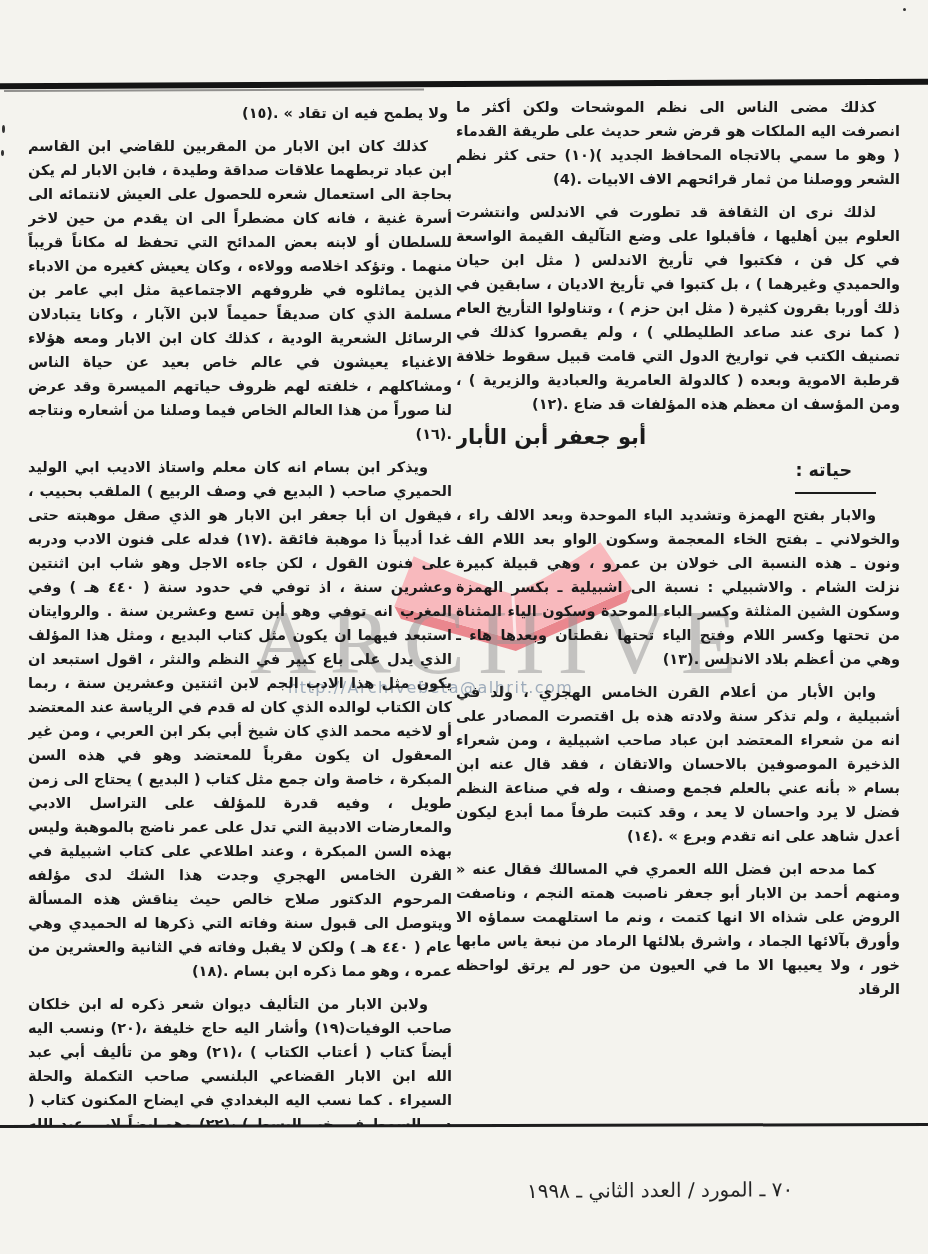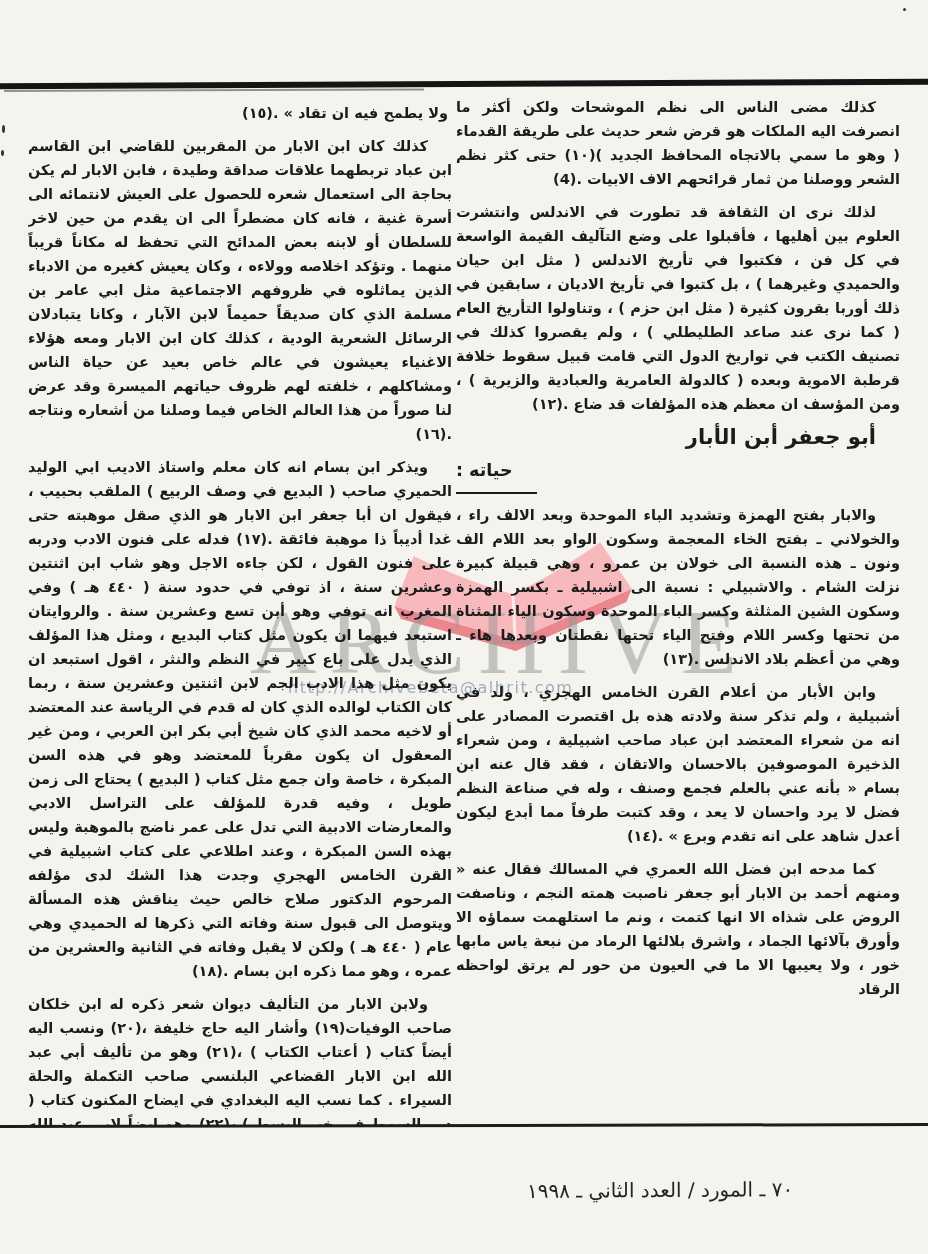--- a/index.html
+++ b/index.html
@@ -42,24 +42,24 @@
   
   .col {
     position:absolute; z-index:2; direction:rtl; text-align:justify;
     font-size:14.5px; line-height:24px; font-weight:bold; overflow:hidden;margin-top:9px;
   }
   .col-right { left:456px; top:86px; width:444px; height:1032px; }
   .col-left  { left:28px;  top:92px; width:424px; height:1026px; }
   .col p { margin:0 0 9px 0; text-indent:24px; }
   .col p.cont { text-indent:4px; }
   .section-heading {
-    margin:14px 0 30px 0; text-align:right; text-indent:0;
+    margin:14px 0 30px 0; text-align:left; text-indent:0;
     font-size:21px; font-weight:bold; letter-spacing:1px;
   }
-  .subsection-heading { margin:0 0 28px 0; text-indent:0; font-size:17.5px; text-align:left; }
+  .subsection-heading { margin:0 0 28px 0; text-indent:0; font-size:17.5px; text-align:right; }
   .subsection-heading span {
     display:inline-block; border-bottom:2.5px solid #1b1b1b; padding-bottom:10px;
   }
 
   
   .footer {
     position:absolute; left:430px; top:1178px; width:460px; z-index:2;
     direction:rtl; text-align:center; font-size:20px; font-weight:500;
     letter-spacing:1px; color:#242424; transform:rotate(-0.4deg);
   }

